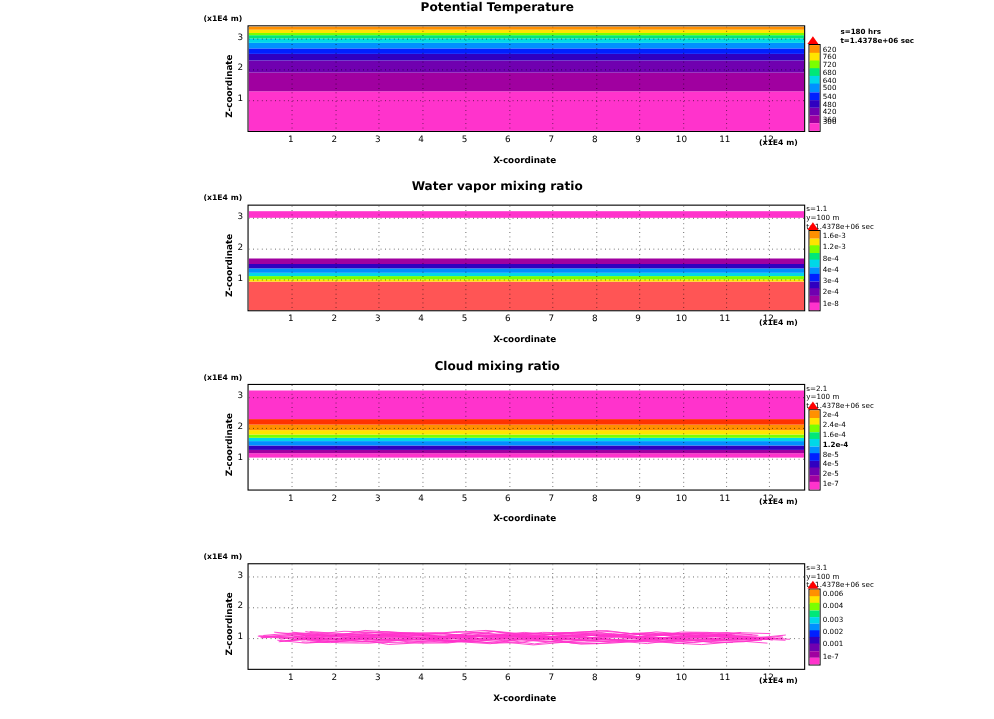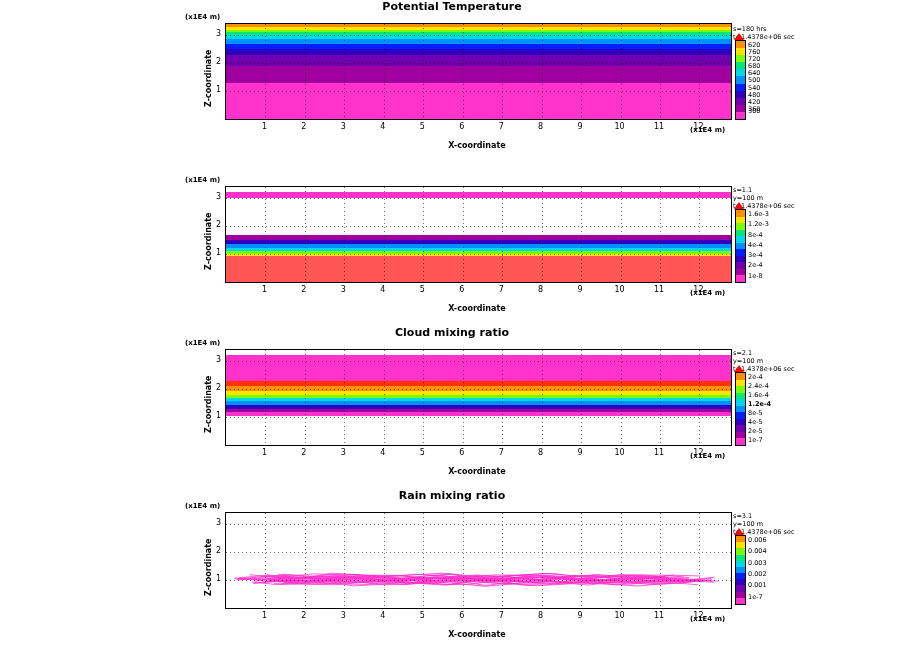--- a/index.html
+++ b/index.html
@@ -85,21 +85,21 @@
         <div class="gridv" style="left: 355.078px;"></div>
         <div class="gridv" style="left: 394.531px;"></div>
         <div class="gridv" style="left: 433.984px;"></div>
         <div class="gridv" style="left: 473.438px;"></div>
         <div class="gridh" style="top: 67.0588px;"></div>
         <div class="gridh" style="top: 39.1176px;"></div>
         <div class="gridh" style="top: 11.1765px;"></div>
       </div>
     <div class="xlabel" style="left:347px;top:141px;">X-coordinate</div>
     <div class="units-bot" style="left:690px;top:126px;">(x1E4 m)</div>
-    <div class="meta" style="left:733px;top:25px;">
+    <div class="meta" style="left:764px;top:25px;font-weight:bold;">
       <span>s=180 hrs</span><br>
       <span>t=1.4378e+06 sec</span>
     </div>
     <div class="cbar" id="cb0" style="left:735px;top:40px;height:78px;">
         <div class="cbar-strip" style="height: 78px;">
           <div class="cbar-seg" style="top: 0px; height: 7.59091px; background: rgb(255, 144, 0);"></div>
           <div class="cbar-seg" style="top: 7.09091px; height: 7.59091px; background: rgb(255, 228, 0);"></div>
           <div class="cbar-seg" style="top: 14.1818px; height: 7.59091px; background: rgb(122, 255, 0);"></div>
           <div class="cbar-seg" style="top: 21.2727px; height: 7.59091px; background: rgb(0, 232, 120);"></div>
           <div class="cbar-seg" style="top: 28.3636px; height: 7.59091px; background: rgb(0, 216, 232);"></div>
@@ -134,20 +134,21 @@
       <div class="xtick" style="left: 571.078px; top: 122px;">9</div>
       <div class="xtick" style="left: 610.531px; top: 122px;">10</div>
       <div class="xtick" style="left: 649.984px; top: 122px;">11</div>
       <div class="xtick" style="left: 689.438px; top: 122px;">12</div>
       <div class="ytick" style="left: 207px; top: 85.0588px;">1</div>
       <div class="ytick" style="left: 207px; top: 57.1176px;">2</div>
       <div class="ytick" style="left: 207px; top: 29.1765px;">3</div>
     </div>
 
   <div class="panel" style="top:163px;height:163px;">
+    <div class="title" style="top:0px;">Water vapor mixing ratio</div>
     <div class="units-top" style="left:185px;top:13px;">(x1E4 m)</div>
     <div class="ylabel" style="left:204px;top:107px;">Z-coordinate</div>
     <div class="plotbox" id="pb1" style="left:225px;top:23px;width:505px;height:95px;">
         <div class="bandstack">
           <div class="band" style="top: 69.2941px; height: 25.7059px; background: rgb(255, 85, 85);"></div>
           <div class="band" style="top: 67.0588px; height: 2.23529px; background: rgb(255, 228, 0);"></div>
           <div class="band" style="top: 64.2647px; height: 2.79412px; background: rgb(122, 255, 0);"></div>
           <div class="band" style="top: 60.9118px; height: 3.35294px; background: rgb(0, 216, 232);"></div>
           <div class="band" style="top: 57px; height: 3.91176px; background: rgb(0, 144, 255);"></div>
           <div class="band" style="top: 52.5294px; height: 4.47059px; background: rgb(48, 0, 192);"></div>
@@ -292,21 +293,20 @@
       <div class="xtick" style="left: 571.078px; top: 122px;">9</div>
       <div class="xtick" style="left: 610.531px; top: 122px;">10</div>
       <div class="xtick" style="left: 649.984px; top: 122px;">11</div>
       <div class="xtick" style="left: 689.438px; top: 122px;">12</div>
       <div class="ytick" style="left: 207px; top: 85.0588px;">1</div>
       <div class="ytick" style="left: 207px; top: 57.1176px;">2</div>
       <div class="ytick" style="left: 207px; top: 29.1765px;">3</div>
     </div>
 
   <div class="panel" style="top:489px;height:165px;">
-    <div class="title" style="top:0px;">Rain mixing ratio</div>
     <div class="units-top" style="left:185px;top:13px;">(x1E4 m)</div>
     <div class="ylabel" style="left:204px;top:107px;">Z-coordinate</div>
     <div class="plotbox" id="pb3" style="left:225px;top:23px;width:505px;height:95px;">
         <svg width="505" height="95" class="rain-canvas">
           <path d="M41.5 65.7 L69.3 68.0 L97.1 66.0 L124.9 63.5 L152.7 68.4 L180.5 68.1 L208.3 64.9 L236.1 64.7 L263.9 68.8 L291.7 67.6 L319.5 63.5 L347.3 66.2 L375.1 67.4 L402.9 66.8 L430.6 63.7 L458.4 67.2 L486.2 67.9 " fill="none" stroke="#ff33cc" stroke-width="0.8"></path>
           <path d="M10.9 66.8 L37.5 63.5 L64.1 62.1 L90.8 64.9 L117.4 64.7 L144.0 63.5 L170.6 62.3 L197.2 65.0 L223.9 64.8 L250.5 61.9 L277.1 64.0 L303.7 65.1 L330.3 64.1 L357.0 62.5 L383.6 62.8 L410.2 64.6 L436.8 64.8 " fill="none" stroke="#ff33cc" stroke-width="0.8"></path>
           <path d="M28.9 68.2 L57.6 63.6 L86.3 65.1 L115.0 66.5 L143.8 65.5 L172.5 64.1 L201.2 64.4 L229.9 67.8 L258.6 66.0 L287.4 62.4 L316.1 64.7 L344.8 66.8 L373.5 63.4 L402.2 62.4 L430.9 66.1 L459.7 67.1 L488.4 64.3 " fill="none" stroke="#ff33cc" stroke-width="0.8"></path>
           <path d="M27.4 70.4 L54.9 68.2 L82.3 71.4 L109.8 71.7 L137.3 69.3 L164.7 67.9 L192.2 70.4 L219.7 72.2 L247.1 67.7 L274.6 68.6 L302.1 72.6 L329.5 71.7 L357.0 69.8 L384.5 71.4 L411.9 73.0 L439.4 70.5 L466.9 68.9 " fill="none" stroke="#ff33cc" stroke-width="0.8"></path>
           <path d="M9.3 65.2 L38.4 65.1 L67.4 68.2 L96.4 68.1 L125.4 65.9 L154.5 66.1 L183.5 70.1 L212.5 65.1 L241.5 64.8 L270.6 68.0 L299.6 68.2 L328.6 64.6 L357.6 67.2 L386.7 68.3 L415.7 68.9 L444.7 65.5 L473.7 66.5 " fill="none" stroke="#ff33cc" stroke-width="0.8"></path>
           <path d="M55.5 61.1 L79.5 62.8 L103.5 63.9 L127.5 63.0 L151.5 62.9 L175.5 65.4 L199.4 65.5 L223.4 61.0 L247.4 64.0 L271.4 64.2 L295.4 62.1 L319.4 60.5 L343.4 62.5 L367.4 65.2 L391.4 63.6 L415.4 63.1 L439.4 63.7 " fill="none" stroke="#ff33cc" stroke-width="0.8"></path>

